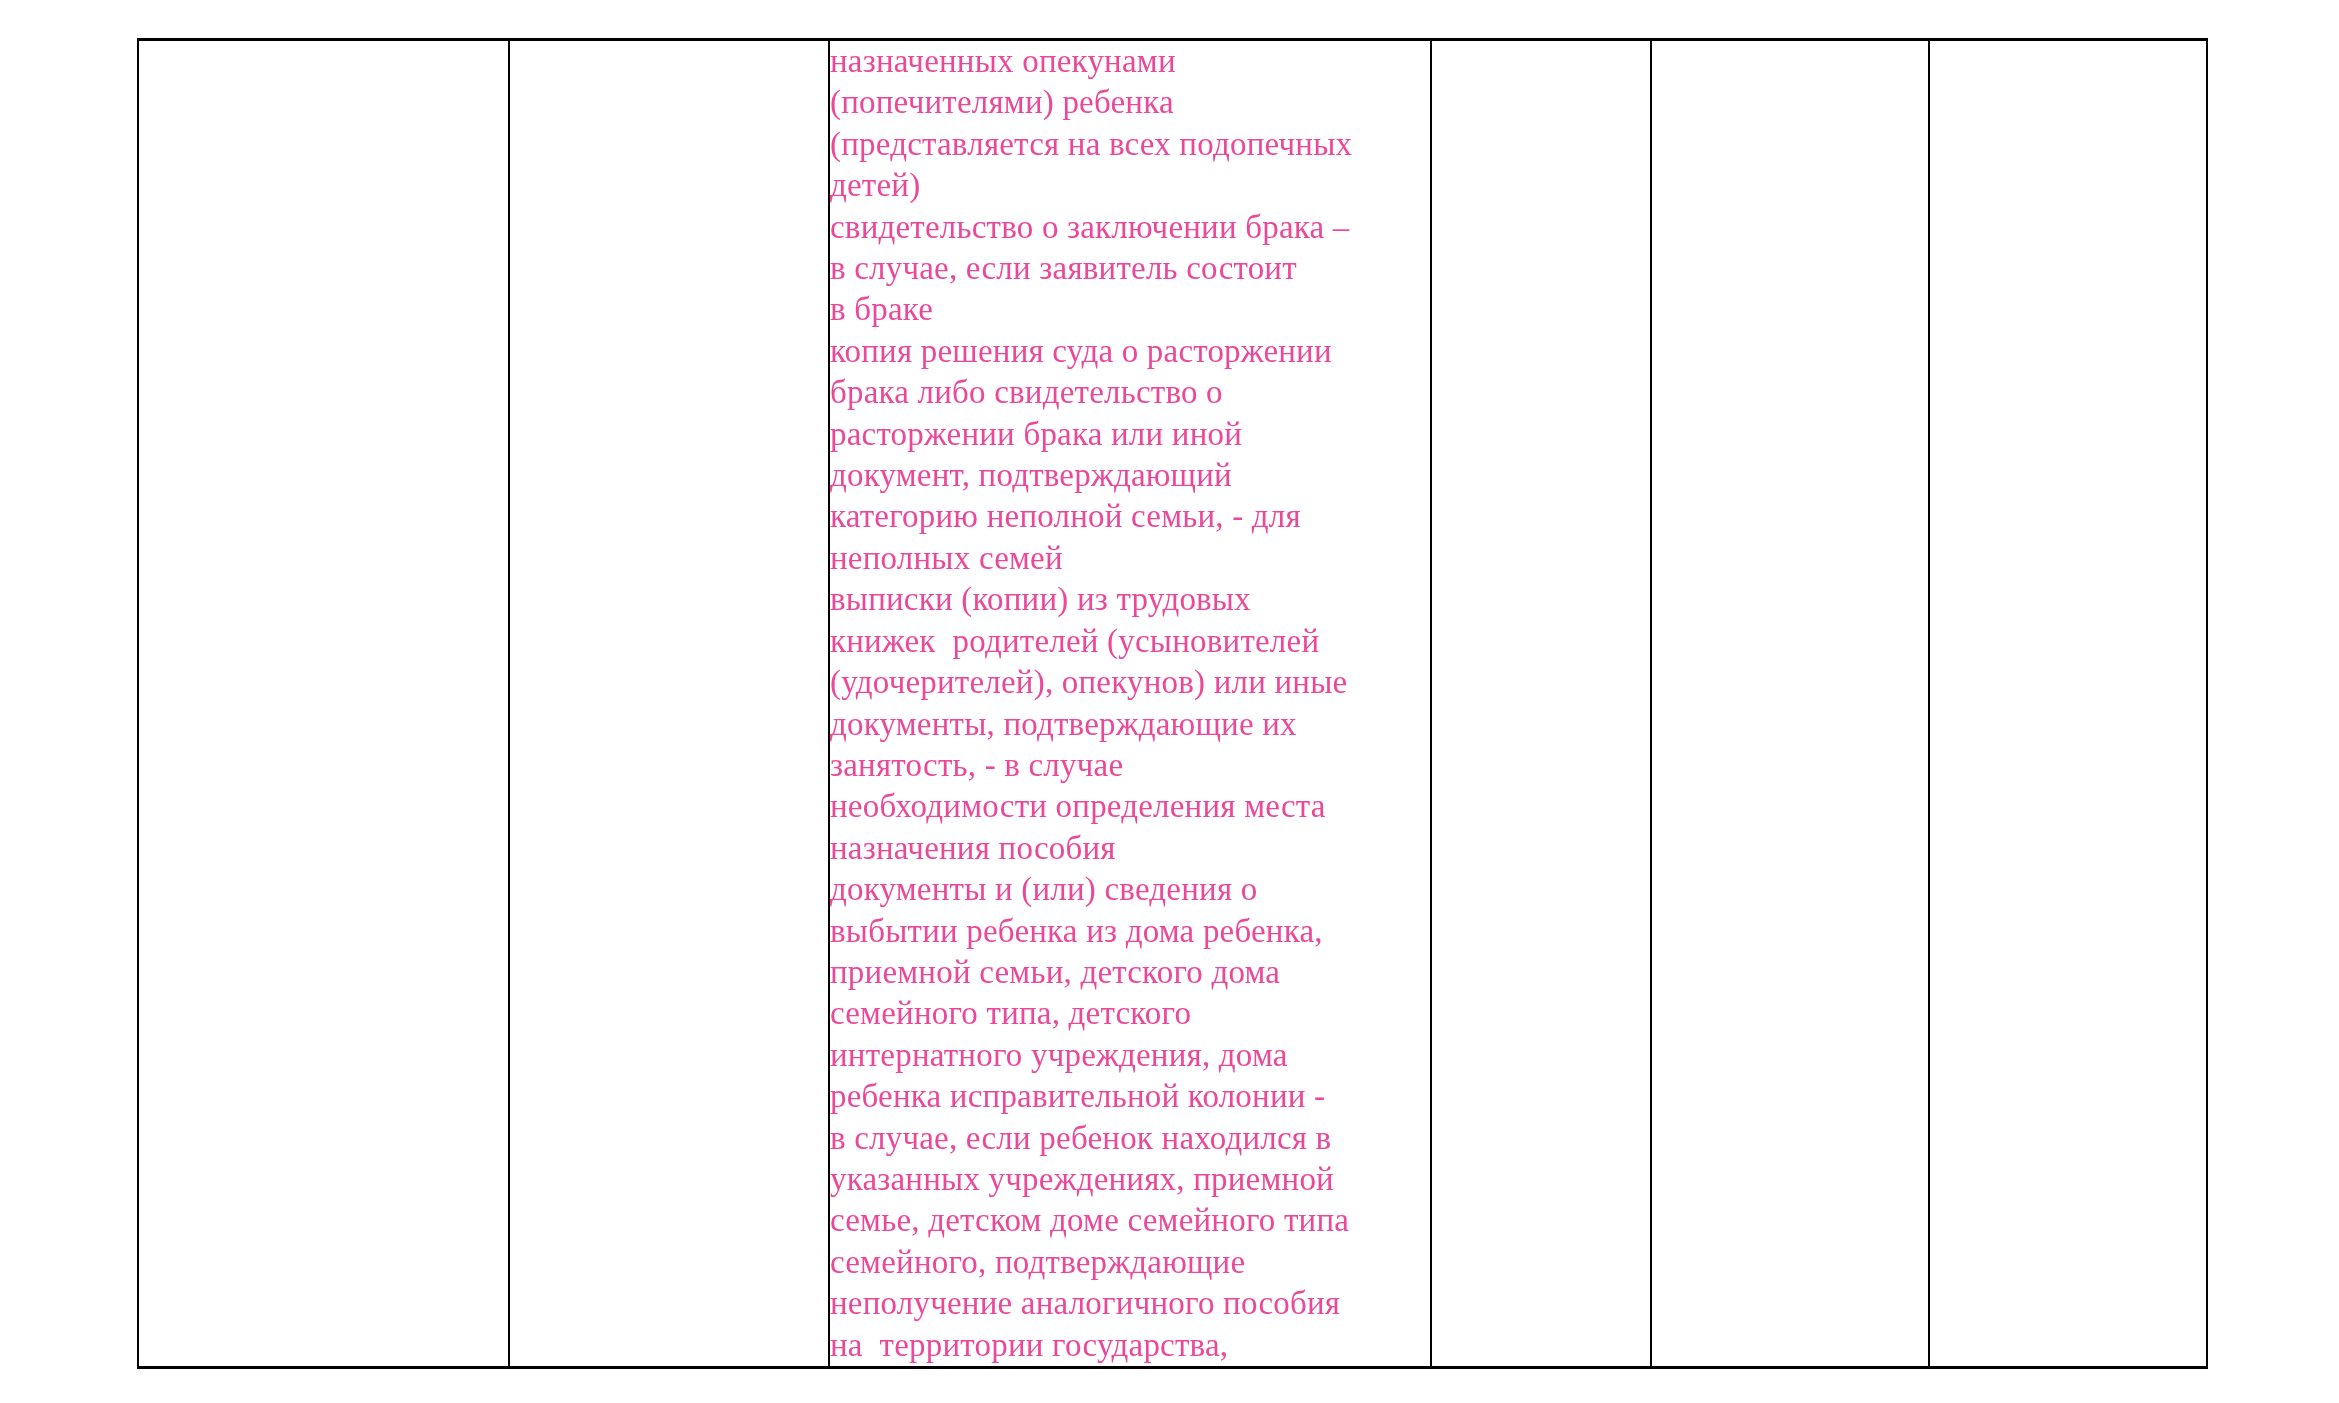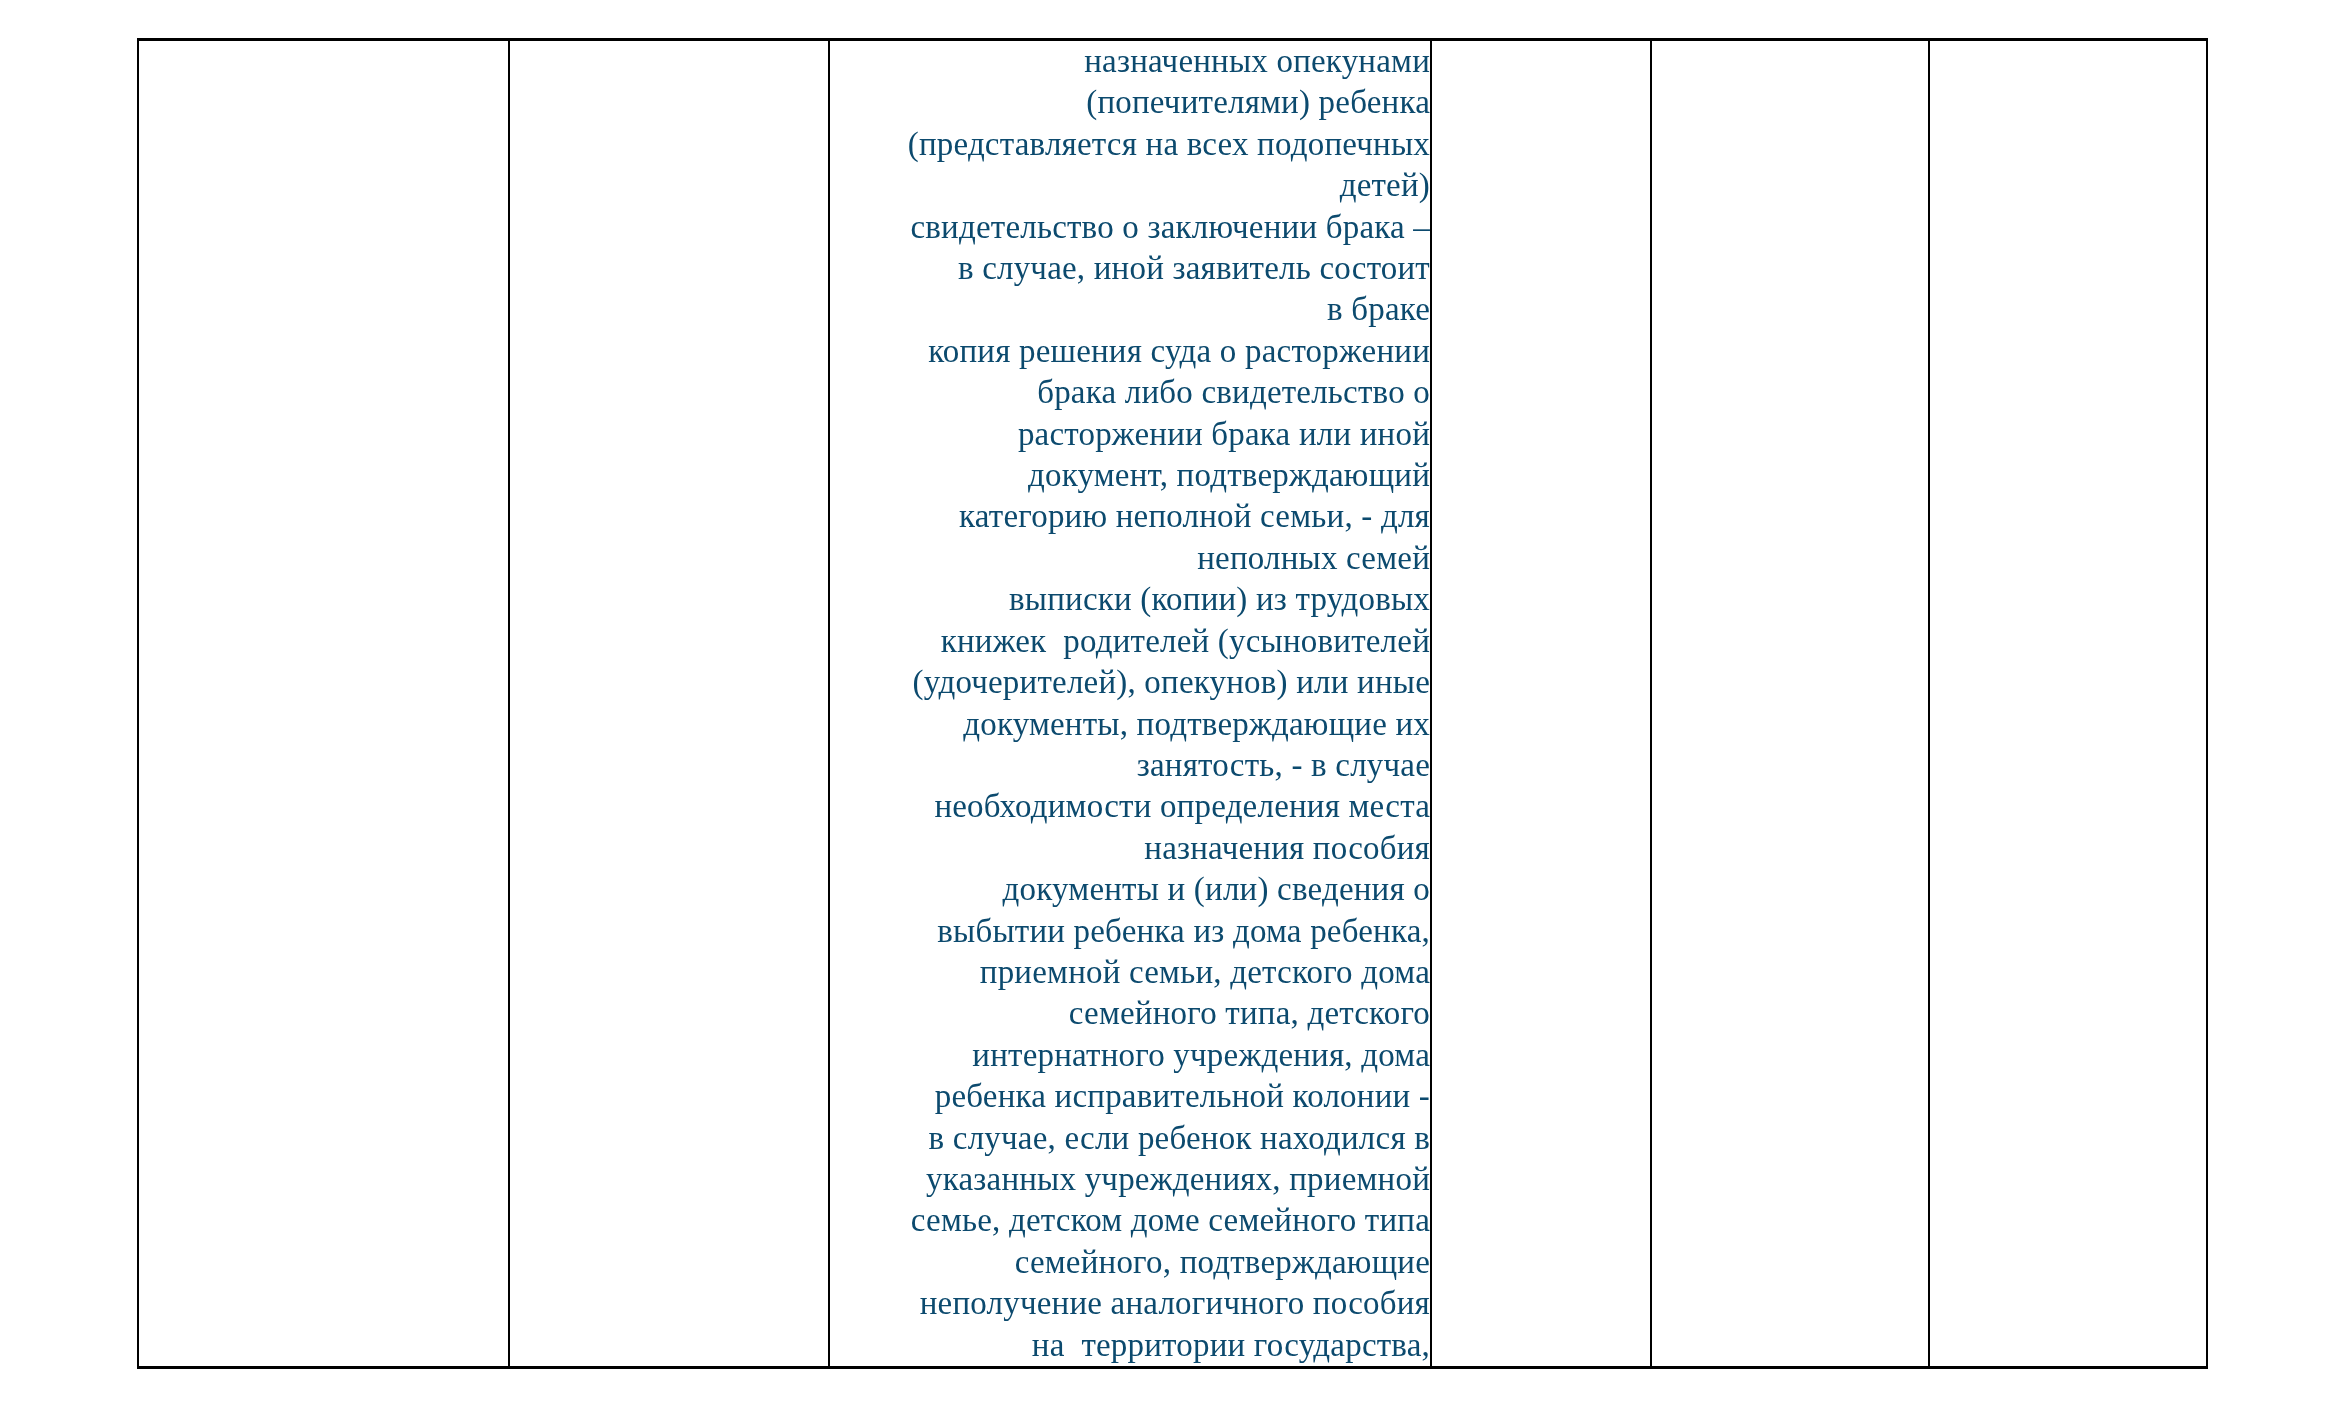--- a/index.html
+++ b/index.html
@@ -36,24 +36,23 @@
     border-bottom-width: 3px;
     vertical-align: top;
     padding: 0;
   }
   td.cell-documents {
     padding: 2px 10px 0 13px;
   }
   .para {
     font-size: 33px;
     line-height: 41.4px;
-    color: #0c4a6e;
+    color: #ec4899;
     white-space: pre;           
     letter-spacing: 0.2px;
-    text-align: right;
   }
 </style>
 </head>
 <body>
 
 <div class="page">
   <table class="doc-table">
     <colgroup>
       <col style="width:371px">
       <col style="width:320px">
@@ -65,21 +64,21 @@
     <tbody>
       <tr>
         <td class="cell-empty"></td>
         <td class="cell-empty"></td>
         <td class="cell-documents">
           <div class="para">назначенных опекунами
 (попечителями) ребенка
 (представляется на всех подопечных
 детей)</div>
           <div class="para">свидетельство о заключении брака –
-в случае, иной заявитель состоит
+в случае, если заявитель состоит
 в браке</div>
           <div class="para">копия решения суда о расторжении
 брака либо свидетельство о
 расторжении брака или иной
 документ, подтверждающий
 категорию неполной семьи, - для
 неполных семей</div>
           <div class="para">выписки (копии) из трудовых
 книжек  родителей (усыновителей
 (удочерителей), опекунов) или иные

